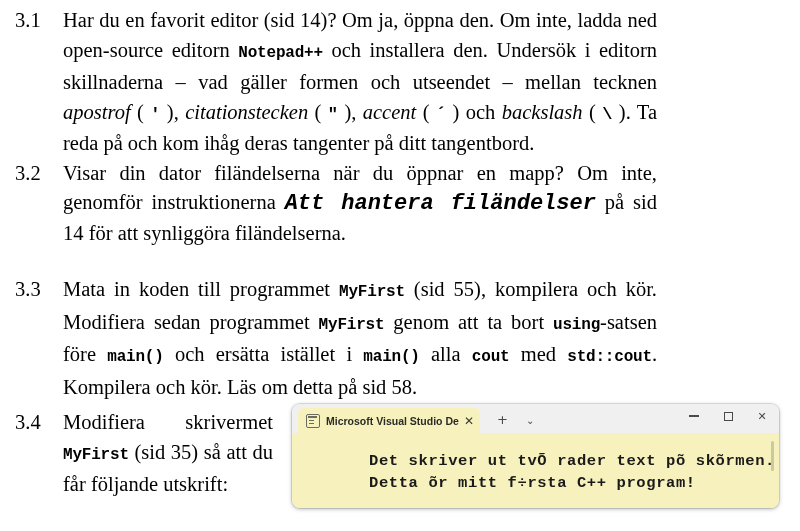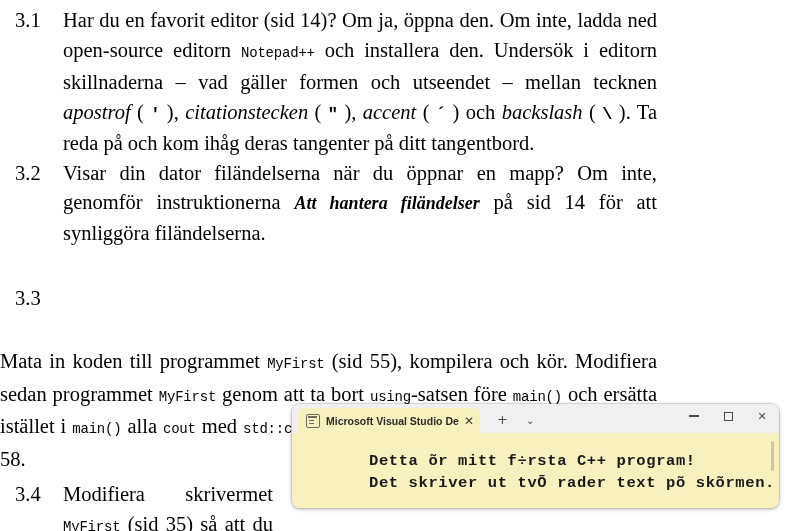--- a/index.html
+++ b/index.html
@@ -40,41 +40,41 @@
     flex: 1 1 auto;
     padding-right: 23px;
     font-size: 20.5px;
     line-height: 29.5px;
     text-align: justify;
     text-justify: inter-word;
     hyphens: manual;
   }
   .ex-1 { margin-top: 6px; }
   .ex-2 { }
-  .ex-3 { margin-top: 36px; flex-direction: column; }
+  .ex-3 { margin-top: 27px; }
   .ex-4 { margin-top: 6px; }
 
   
   .ex-4 .ex-body {
     width: 210px;
     flex: 0 0 210px;
     padding-right: 0;
   }
 
   i.term { font-style: italic; }
   b.bi {
-    font-family: Liberation Serif, serif;
+    font-family: Liberation Mono, monospace;
     font-weight: bold;
     font-style: italic;
-    font-size: 18px;
+    font-size: 22px;
   }
   code, .mono {
     font-family: "Liberation Mono", "DejaVu Sans Mono", monospace;
-    font-size: 14px;
-    font-weight: normal;
+    font-size: 16px;
+    font-weight: bold;
     letter-spacing: -0.2px;
   }
   .glyph {
     font-family: "Liberation Mono", "DejaVu Sans Mono", monospace;
     font-weight: bold;
     font-size: 17px;
   }
 
   
   .console-window {
@@ -270,18 +270,18 @@
           <span class="bar"></span>
         </div>
       <div class="winbtn">
           <span class="sq"></span>
         </div>
       <div class="winbtn">✕</div>
     </div>
   </div>
 
   <div class="console-body">
+    <div class="console-text">Det skriver ut tvÕ rader text põ skõrmen.</div>
     <div class="console-text">Detta õr mitt f÷rsta C++ program!</div>
-    <div class="console-text">Det skriver ut tvÕ rader text põ skõrmen.</div>
     <div class="scrollbar-thumb"></div>
   </div>
 
 </div>
 
 </body></html>

